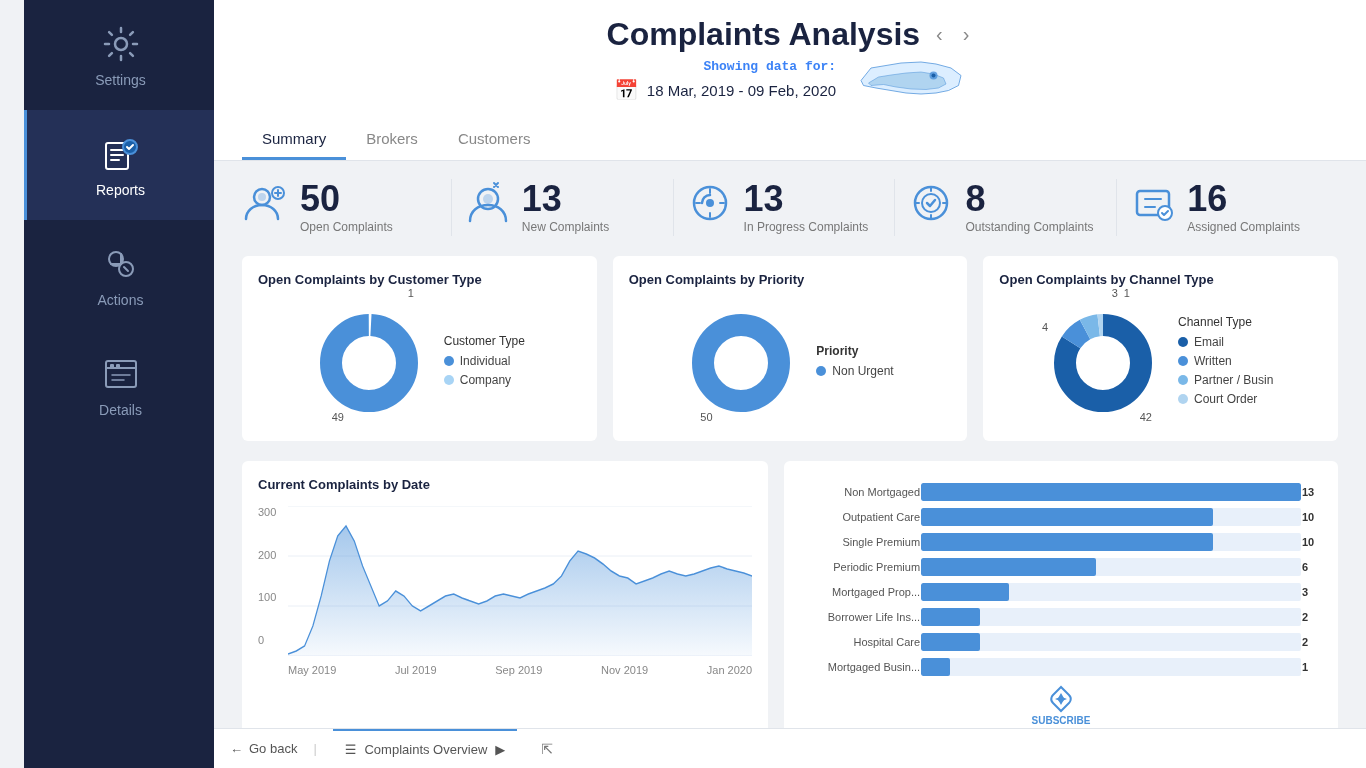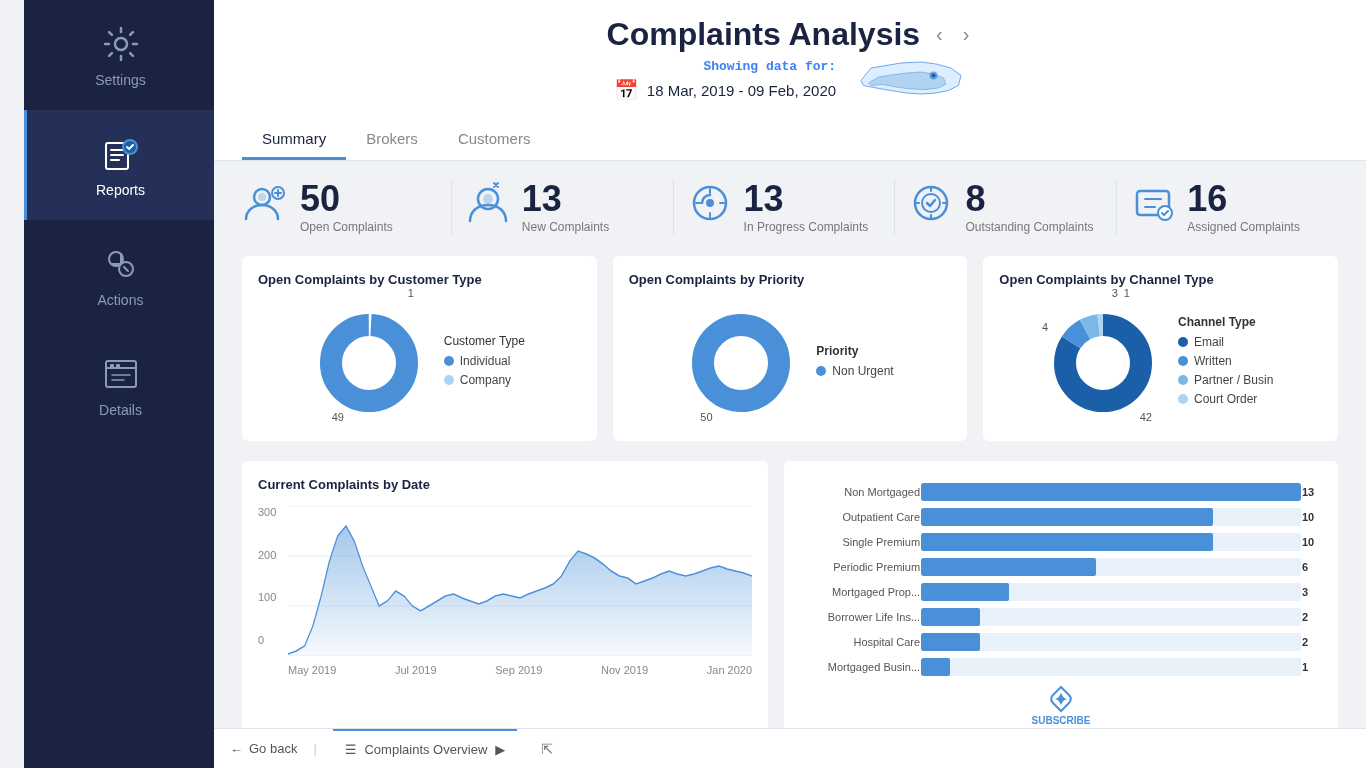--- a/index.html
+++ b/index.html
@@ -539,21 +539,21 @@
 
               <circle cx="55" cy="62" r="38" fill="none" stroke="#1a5fa8" stroke-width="22" stroke-dasharray="200.56 38.2" stroke-dashoffset="0" transform="rotate(-90 55 62)"></circle>
               <circle cx="55" cy="62" r="38" fill="none" stroke="#4a90d9" stroke-width="22" stroke-dasharray="19.1 219.66" stroke-dashoffset="-200.56" transform="rotate(-90 55 62)"></circle>
               <circle cx="55" cy="62" r="38" fill="none" stroke="#7ab8e8" stroke-width="22" stroke-dasharray="14.33 224.43" stroke-dashoffset="-219.66" transform="rotate(-90 55 62)"></circle>
               <circle cx="55" cy="62" r="38" fill="none" stroke="#b0d4f0" stroke-width="22" stroke-dasharray="4.78 233.98" stroke-dashoffset="-234" transform="rotate(-90 55 62)"></circle>
               <circle cx="55" cy="62" r="24" fill="white"></circle>
             </svg>
             <span style="position:absolute;bottom:2px;right:6px;font-size:11px;color:#555;">42</span>
           </div>
           <div class="legend">
-            <div style="font-size:12px;font-weight:700;color:#333;margin-bottom:6px;">Channel Type</div>
+            <div style="font-size:12px;font-weight:400;color:#333;margin-bottom:6px;">Channel Type</div>
             <div class="legend-item">
               <div class="legend-dot" style="background:#1a5fa8;"></div>
               <span>Email</span>
             </div>
             <div class="legend-item">
               <div class="legend-dot" style="background:#4a90d9;"></div>
               <span>Written</span>
             </div>
             <div class="legend-item">
               <div class="legend-dot" style="background:#7ab8e8;"></div>

